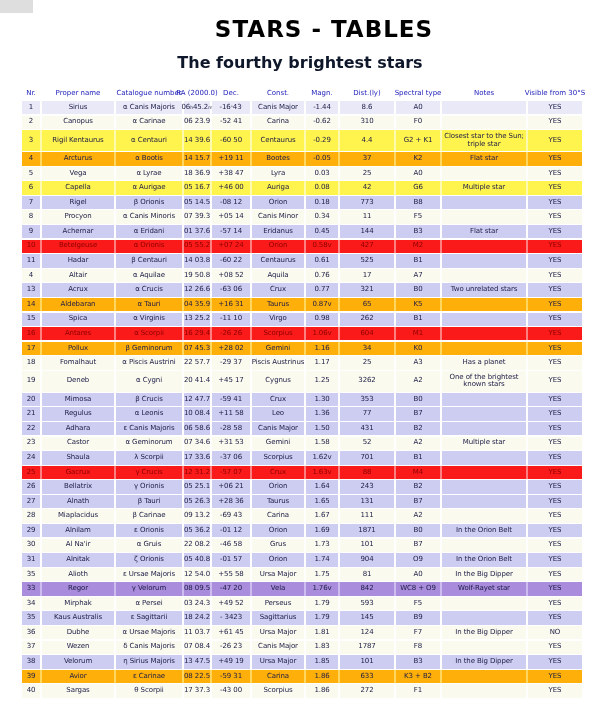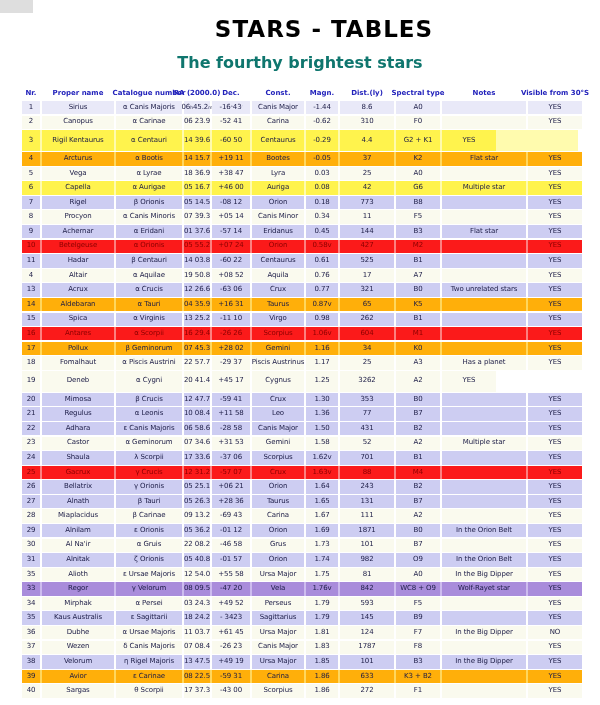--- a/index.html
+++ b/index.html
@@ -7,29 +7,29 @@
     width:600px;height:705px;background:#ffffff;
     font-family:"DejaVu Sans","Liberation Sans",sans-serif;
     position:relative;overflow:hidden;
   }
   .corner-artifact{position:absolute;left:0;top:0;width:33px;height:13px;background:#dedede;}
   .page-title{
     text-align:center;margin:16px 0 0 0;font-size:23px;font-weight:bold;
     letter-spacing:1px;color:#000;padding-left:48px;
   }
   .page-subtitle{
-    text-align:center;margin:11px 0 0 0;font-size:16px;font-weight:bold;color:#0f766e;
+    text-align:center;margin:11px 0 0 0;font-size:16px;font-weight:bold;color:#0f172a;
   }
   .stars-table{margin:14px 0 0 22px;width:556px;}
   .header-row{
     display:flex;gap:2px;height:13px;align-items:center;margin-bottom:2px;
   }
   .header-cell{
     display:flex;align-items:center;justify-content:center;
-    font-size:7px;font-weight:bold;color:var(--header-text);
+    font-size:7px;font-weight:normal;color:var(--header-text);
     white-space:nowrap;overflow:visible;flex:none;
   }
   .row{display:flex;gap:2px;height:13.4px;margin-bottom:1.2px;background:#ffffff;}
   .row.tall{height:20.8px;}
   .cell{
     display:flex;align-items:center;justify-content:center;text-align:center;
     font-size:7px;color:var(--cell-text);flex:none;
     white-space:nowrap;overflow:visible;letter-spacing:-0.1px;line-height:1.1;
   }
   .cell.c9{white-space:normal;overflow:hidden;}
@@ -96,20 +96,21 @@
       <div class="row yellow tall">
         <div class="cell c0">3</div>
         <div class="cell c1">Rigil Kentaurus</div>
         <div class="cell c2">α Centauri</div>
         <div class="cell c3">14 39.6</div>
         <div class="cell c4">-60 50</div>
         <div class="cell c5">Centaurus</div>
         <div class="cell c6">-0.29</div>
         <div class="cell c7">4.4</div>
         <div class="cell c8">G2 + K1</div>
+        <div class="cell c9">Closest star to the Sun; triple star</div>
         <div class="cell c10">YES</div>
       </div>
       <div class="row orange">
         <div class="cell c0">4</div>
         <div class="cell c1">Arcturus</div>
         <div class="cell c2">α Bootis</div>
         <div class="cell c3">14 15.7</div>
         <div class="cell c4">+19 11</div>
         <div class="cell c5">Bootes</div>
         <div class="cell c6">-0.05</div>
@@ -303,20 +304,21 @@
       <div class="row cream tall">
         <div class="cell c0">19</div>
         <div class="cell c1">Deneb</div>
         <div class="cell c2">α Cygni</div>
         <div class="cell c3">20 41.4</div>
         <div class="cell c4">+45 17</div>
         <div class="cell c5">Cygnus</div>
         <div class="cell c6">1.25</div>
         <div class="cell c7">3262</div>
         <div class="cell c8">A2</div>
+        <div class="cell c9">One of the brightest known stars</div>
         <div class="cell c10">YES</div>
       </div>
       <div class="row lav">
         <div class="cell c0">20</div>
         <div class="cell c1">Mimosa</div>
         <div class="cell c2">β Crucis</div>
         <div class="cell c3">12 47.7</div>
         <div class="cell c4">-59 41</div>
         <div class="cell c5">Crux</div>
         <div class="cell c6">1.30</div>
@@ -456,21 +458,21 @@
         <div class="cell c10">YES</div>
       </div>
       <div class="row lav">
         <div class="cell c0">31</div>
         <div class="cell c1">Alnitak</div>
         <div class="cell c2">ζ Orionis</div>
         <div class="cell c3">05 40.8</div>
         <div class="cell c4">-01 57</div>
         <div class="cell c5">Orion</div>
         <div class="cell c6">1.74</div>
-        <div class="cell c7">982</div>
+        <div class="cell c7">904</div>
         <div class="cell c8">O9</div>
         <div class="cell c9">In the Orion Belt</div>
         <div class="cell c10">YES</div>
       </div>
       <div class="row cream">
         <div class="cell c0">35</div>
         <div class="cell c1">Alioth</div>
         <div class="cell c2">ε Ursae Majoris</div>
         <div class="cell c3">12 54.0</div>
         <div class="cell c4">+55 58</div>
@@ -542,21 +544,21 @@
         <div class="cell c5">Canis Major</div>
         <div class="cell c6">1.83</div>
         <div class="cell c7">1787</div>
         <div class="cell c8">F8</div>
         <div class="cell c9"></div>
         <div class="cell c10">YES</div>
       </div>
       <div class="row lav">
         <div class="cell c0">38</div>
         <div class="cell c1">Velorum</div>
-        <div class="cell c2">η Rigel Majoris</div>
+        <div class="cell c2">η Sirius Majoris</div>
         <div class="cell c3">13 47.5</div>
         <div class="cell c4">+49 19</div>
         <div class="cell c5">Ursa Major</div>
         <div class="cell c6">1.85</div>
         <div class="cell c7">101</div>
         <div class="cell c8">B3</div>
         <div class="cell c9">In the Big Dipper</div>
         <div class="cell c10">YES</div>
       </div>
       <div class="row orange">

